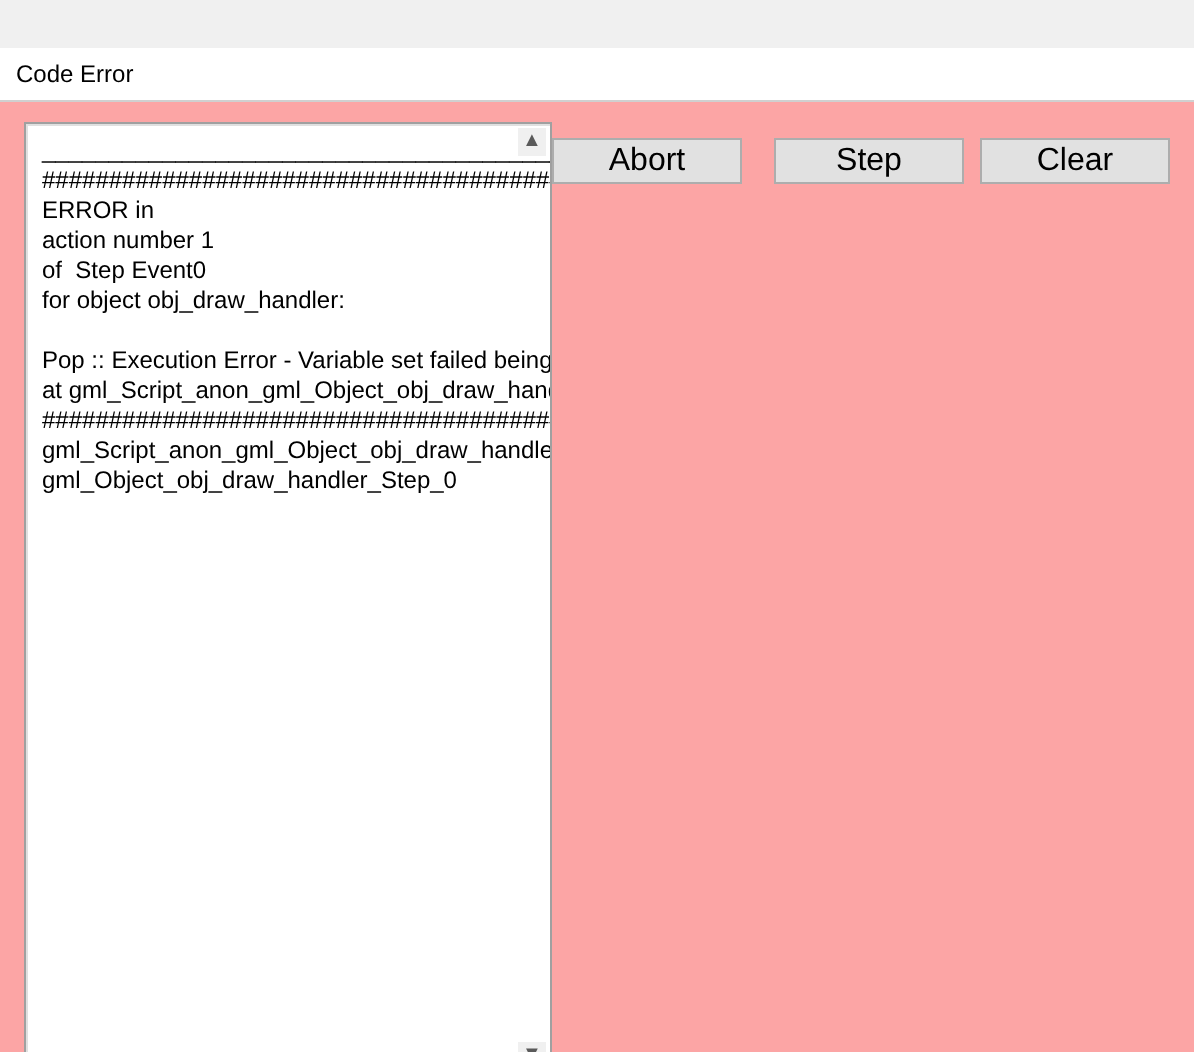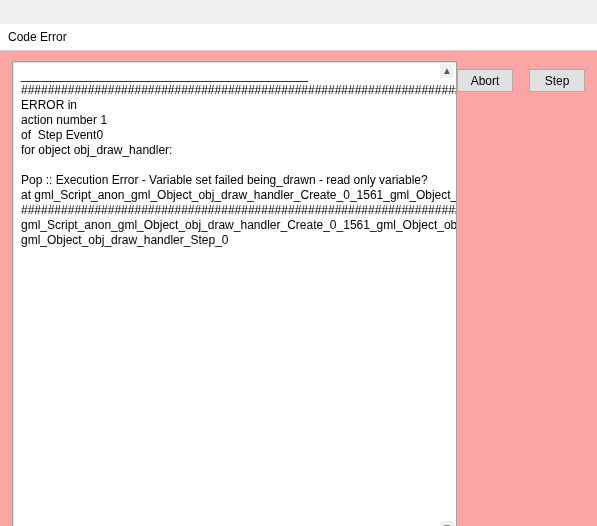--- a/index.html
+++ b/index.html
@@ -70,26 +70,26 @@
   }
   .scroll-arrow.up { top: 2px; }
   .scroll-arrow.down { bottom: 2px; }
   .button-row {
     display: flex;
     gap: 8px;
     padding-top: 8px;
   }
   .button-row .spacer { flex: 1; }
   button.dlg {
-    width: 56px;
+    width: 95px;
     height: 23px;
     border: 1px solid #adadad;
     background: #e1e1e1;
     font-family: inherit;
-    font-size: 12px;
+    font-size: 16px;
     padding: 0;
     cursor: pointer;
   }
 </style>
 </head>
 <body>
 
 <div class="window">
   <div class="titlebar">Code Error</div>
   <div class="client">
@@ -106,15 +106,16 @@
 ############################################################################################
 gml_Script_anon_gml_Object_obj_draw_handler_Create_0_1561_gml_Object_obj_draw_handler_Create_0 (line -
 gml_Object_obj_draw_handler_Step_0</div>
       <div class="scroll-arrow up">▲</div>
       <div class="scroll-arrow down">▼</div>
     </div>
     <div class="button-row">
       <button class="dlg">Abort</button>
       <div class="spacer"></div>
       <button class="dlg">Step</button>
+      <button class="dlg">Clear</button>
     </div>
   </div>
 </div>
 
 </body></html>

